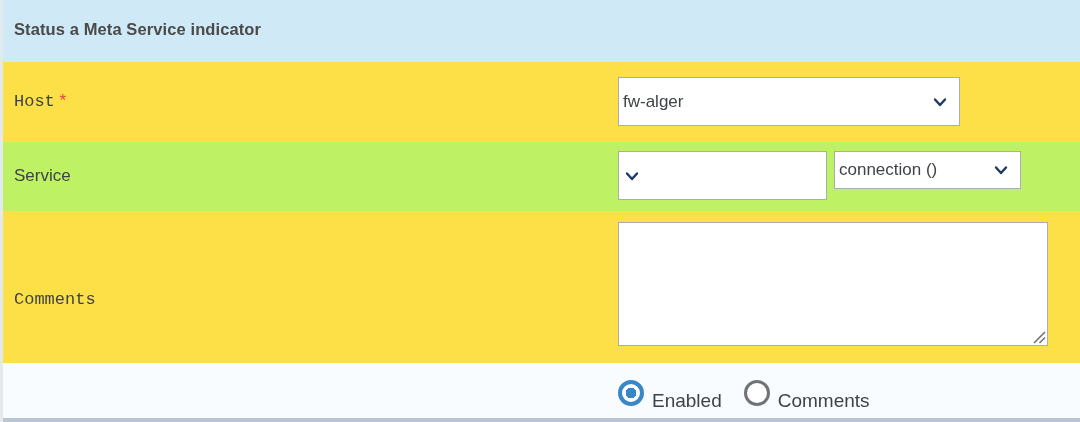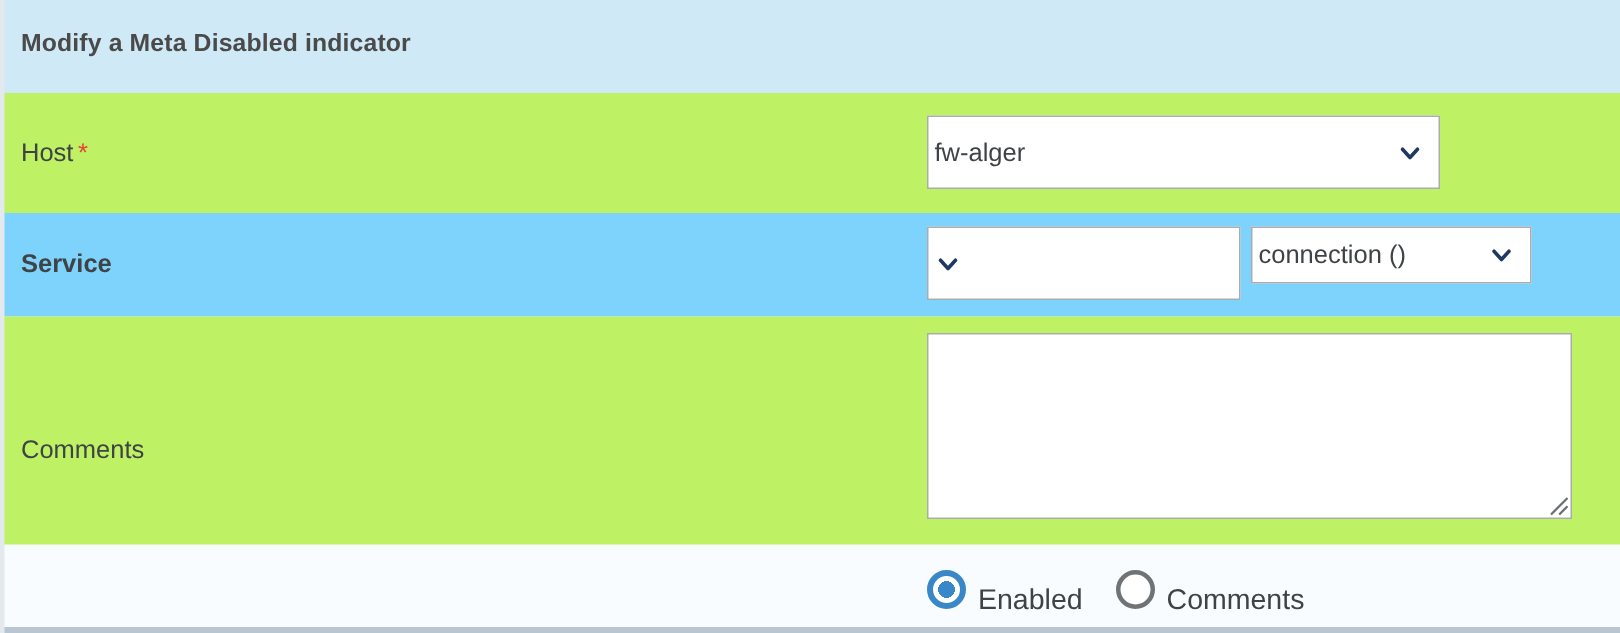--- a/index.html
+++ b/index.html
@@ -50,22 +50,22 @@
     letter-spacing: .1px;
     white-space: nowrap;
   }
 
   .form-row {
     position: absolute;
     left: 0;
     width: 1080px;
     box-sizing: border-box;
   }
-  .row-odd  { background: #bef264; }
-  .row-even { background: #7dd3fc; font-weight: bold; }
+  .row-odd  { background: #fde047; font-family: Liberation Mono, monospace; }
+  .row-even { background: #bef264; }
 
   .row-host     { top: 62px;  height: 80px; }
   .row-service  { top: 142px; height: 69px; }
   .row-comments { top: 211px; height: 152px; }
   .row-status   { top: 363px; height: 55px; }
 
   .bottom-border {
     position: absolute;
     left: 0;
     top: 418px;
@@ -174,21 +174,21 @@
   }
 </style>
 </head>
 <body>
 
 <div class="form-panel">
 
   <div class="left-rail"></div>
 
   <div class="panel-header">
-    <div class="panel-header-title">Modify a Meta Disabled indicator</div>
+    <div class="panel-header-title">Status a Meta Service indicator</div>
   </div>
 
   <div class="form-row row-odd row-host">
     <div class="row-label" style="top:30px;">
       <span>Host</span><span class="req-star">*</span>
     </div>
   </div>
 
   <div class="select-box select-host">
     <span class="select-value">fw-alger</span>

